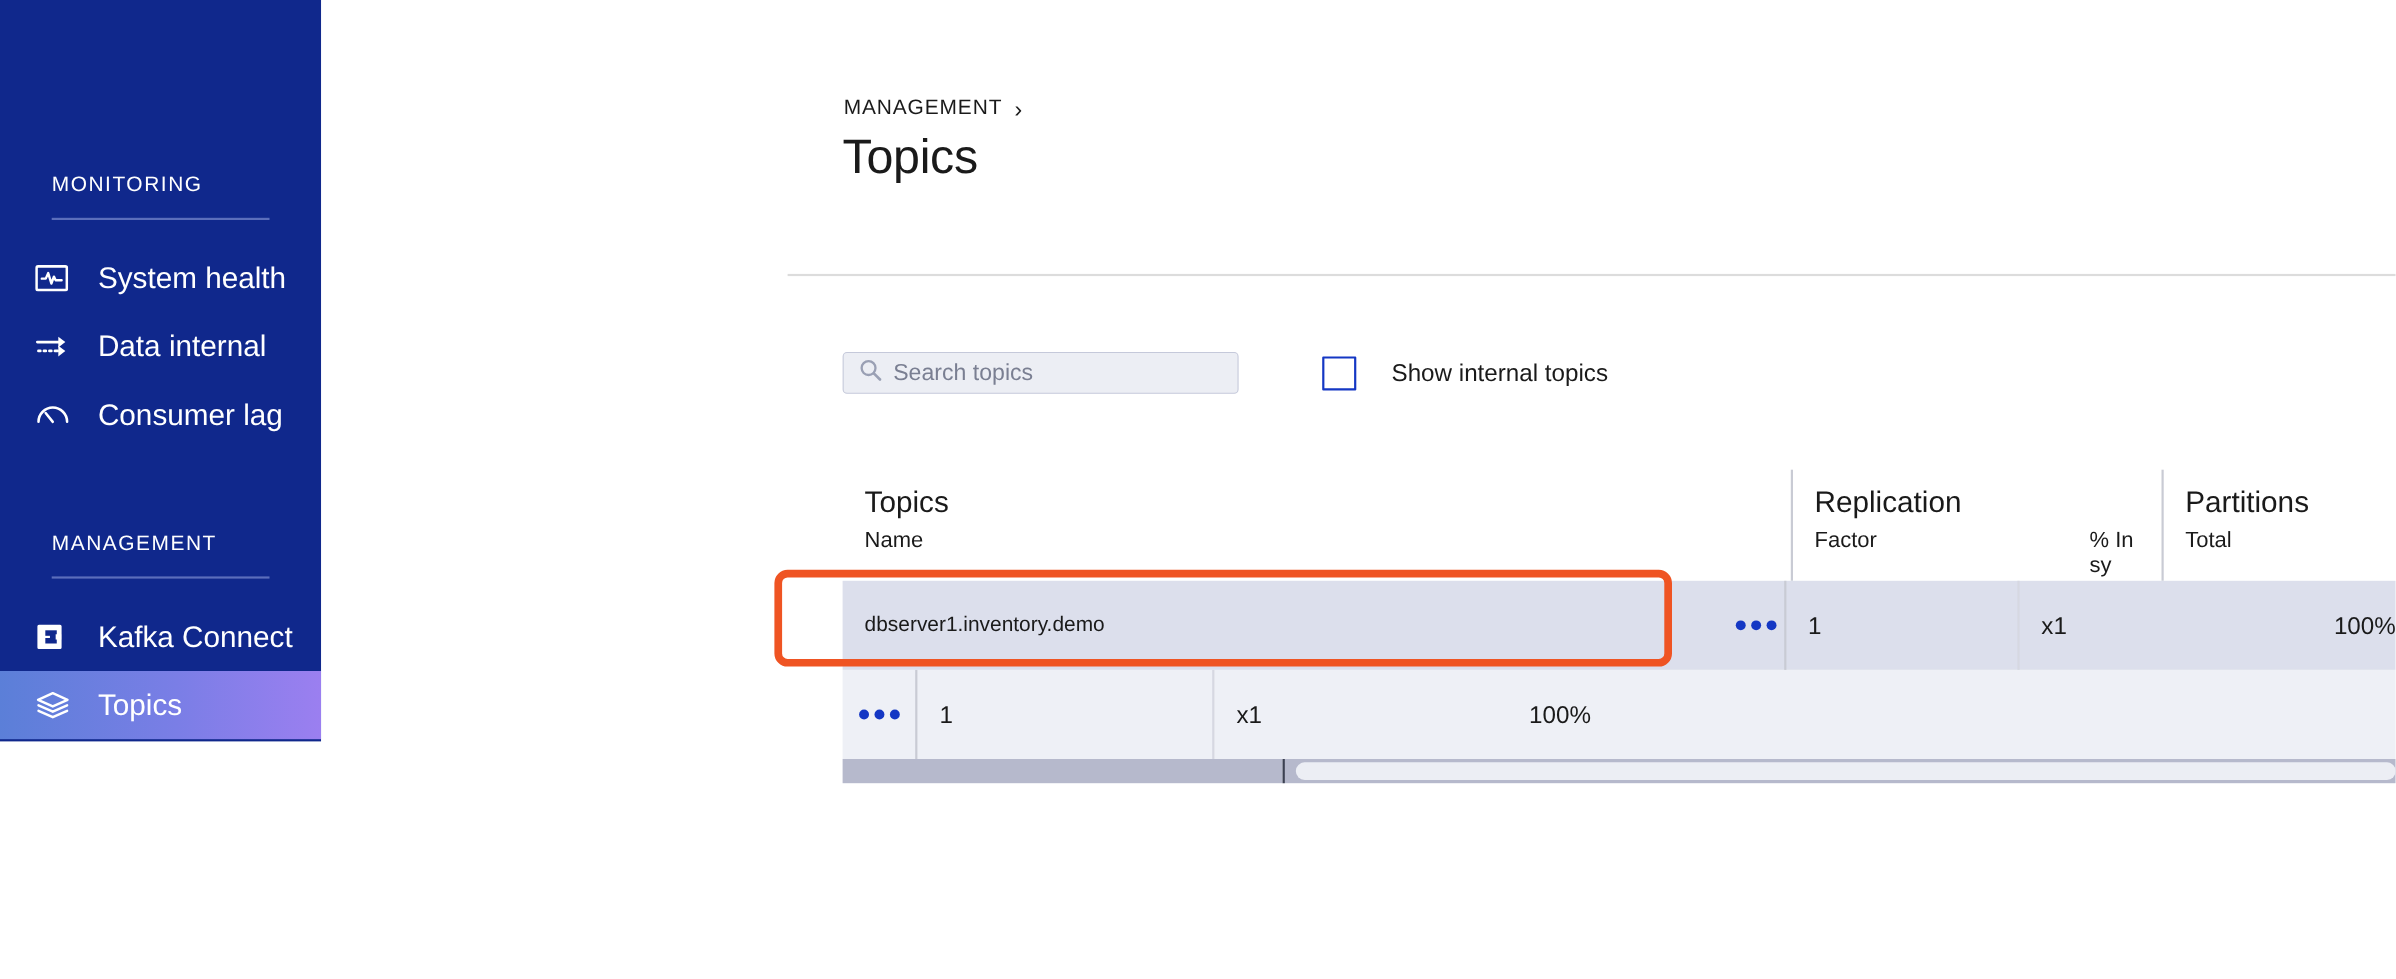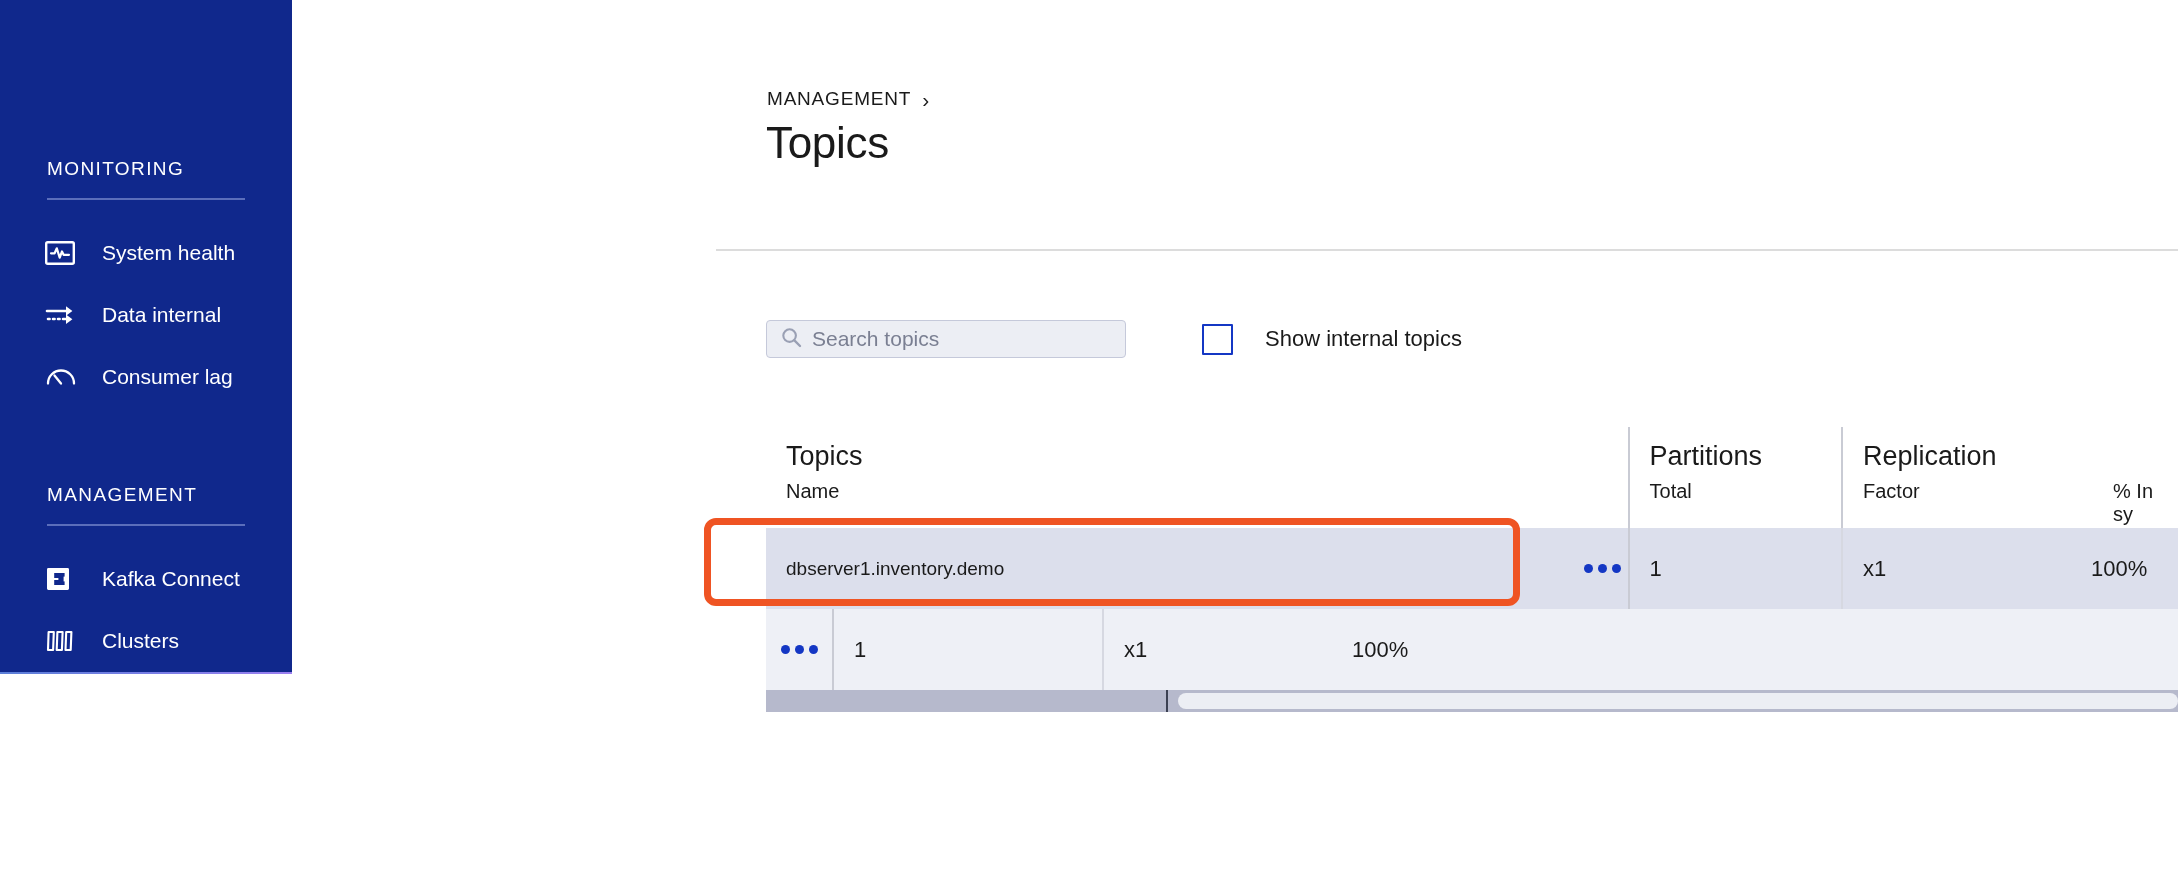--- a/index.html
+++ b/index.html
@@ -43,23 +43,23 @@
   .nav-divider {
     height: 2px;
     background: #5b6ebb;
     margin: 18px 47px 0 47px;
   }
 
   .nav-item {
     display: flex;
     align-items: center;
     height: 62px;
-    padding-left: 45px;
+    padding-left: 32px;
     color: #ffffff;
-    font-size: 21px;
+    font-size: 27px;
     font-weight: 400;
     cursor: pointer;
     position: relative;
   }
 
   .nav-item .nav-icon {
     width: 34px;
     height: 26px;
     margin-right: 23px;
     display: flex;
@@ -259,20 +259,21 @@
 
   .cell-repl {
     width: 430px;
     padding-left: 22px;
     font-size: 22px;
     color: #1a1a1a;
     position: relative;
     height: 81px;
     display: flex;
     align-items: center;
+    gap: 38px;
   }
   .cell-repl::before {
     content: "";
     position: absolute;
     left: 0; top: 0; bottom: 0;
     width: 2px;
     background: #d6d8e1;
   }
   .cell-repl .rf   { flex: 0 0 228px; }
   .cell-repl .sync { flex: 1 1 auto; text-align: left; }
@@ -370,30 +371,20 @@
             <path d="M2 3.4A1.4 1.4 0 0 1 3.4 2h19.2A1.4 1.4 0 0 1 24 3.4v19.2a1.4 1.4 0 0 1-1.4 1.4H3.4A1.4 1.4 0 0 1 2 22.6z" fill="#ffffff"></path>
             <rect x="9.2" y="7" width="10.4" height="5" fill="#10288c"></rect>
             <rect x="9.2" y="14" width="10.4" height="5" fill="#10288c"></rect>
             <rect x="13.4" y="11.2" width="6.2" height="3.6" fill="#10288c"></rect>
             <rect x="18.6" y="10.6" width="5" height="4.8" fill="#ffffff"></rect>
           </svg>
         </span>
         <span>Kafka Connect</span>
       </div>
 
-      <div class="nav-item">
-        <span class="nav-icon">
-          <svg width="30" height="24" viewBox="0 0 30 24" fill="none">
-            <path d="M3.6 3h5.2l-.7 18H3z" stroke="#ffffff" stroke-width="2.1" stroke-linejoin="round"></path>
-            <path d="M12.4 3h5.2l-.7 18h-5.2z" stroke="#ffffff" stroke-width="2.1" stroke-linejoin="round"></path>
-            <path d="M21.2 3h5.2l-.7 18h-5.2z" stroke="#ffffff" stroke-width="2.1" stroke-linejoin="round"></path>
-          </svg>
-        </span>
-        <span>Clusters</span>
-      </div>
 
       <div class="nav-item active">
         <span class="nav-icon">
           <svg width="32" height="26" viewBox="0 0 32 26" fill="none">
             <path d="M16 2.2 29.4 8.2 16 14.2 2.6 8.2z" stroke="#ffffff" stroke-width="2.2" stroke-linejoin="round"></path>
             <path d="M3 13.2 16 19 29 13.2" stroke="#ffffff" stroke-width="2.2" stroke-linecap="round" stroke-linejoin="round"></path>
             <path d="M3 18.2 16 24 29 18.2" stroke="#ffffff" stroke-width="2.2" stroke-linecap="round" stroke-linejoin="round"></path>
           </svg>
         </span>
         <span>Topics</span>
@@ -429,34 +420,34 @@
       </div>
     </div>
 
     <div class="table-area">
 
       <div class="thead">
         <div class="th col-name">
           <div class="th-top">Topics</div>
           <div class="th-sub">Name</div>
         </div>
-        <div class="th col-part bordered">
-          <div class="th-top">Partitions</div>
-          <div class="th-sub">Total</div>
-        </div>
         <div class="th col-repl bordered">
           <div class="repl-left">
             <div class="th-top">Replication</div>
             <div class="th-sub">Factor</div>
           </div>
           <div class="repl-right">
             <div class="th-top" style="visibility:hidden;">&nbsp;</div>
             <div class="th-sub">% In sy</div>
           </div>
         </div>
+        <div class="th col-part bordered">
+          <div class="th-top">Partitions</div>
+          <div class="th-sub">Total</div>
+        </div>
       </div>
 
       <div class="tbody">
 
         <div class="trow selected">
           <div class="cell-name">dbserver1.inventory.demo</div>
           <div class="cell-menu">
             <span class="dots">
                 <i></i>
                 <i></i>

